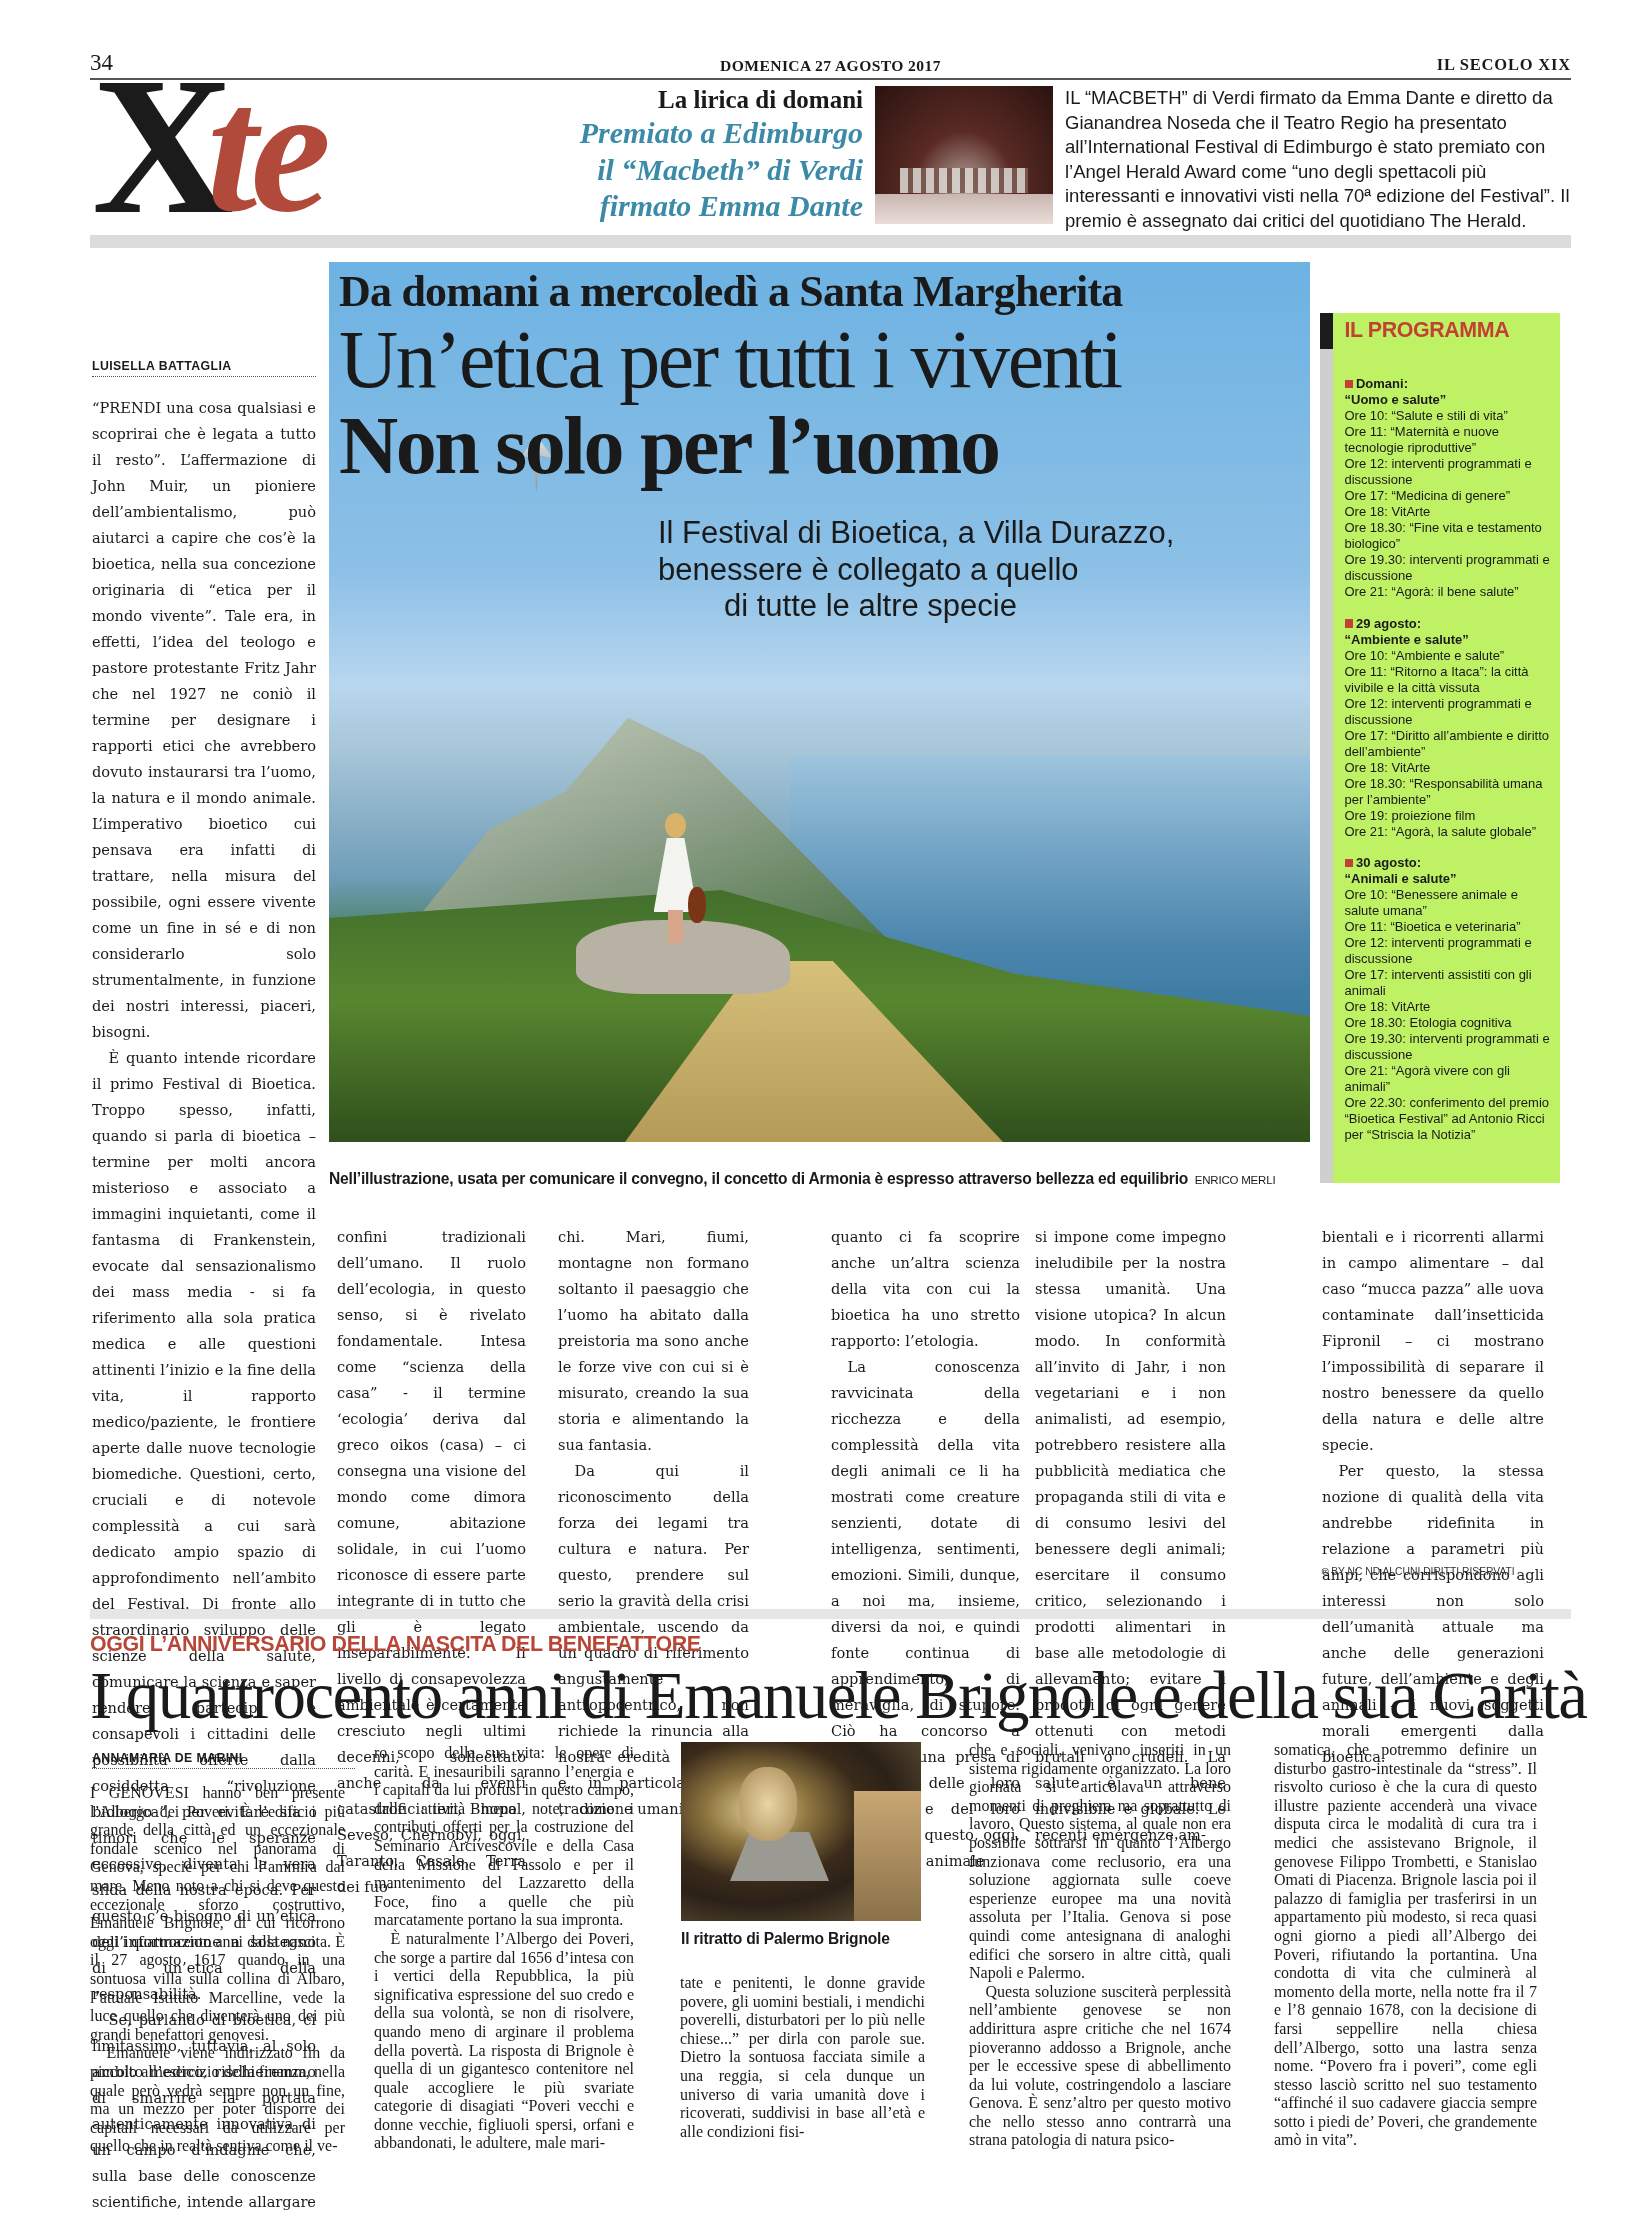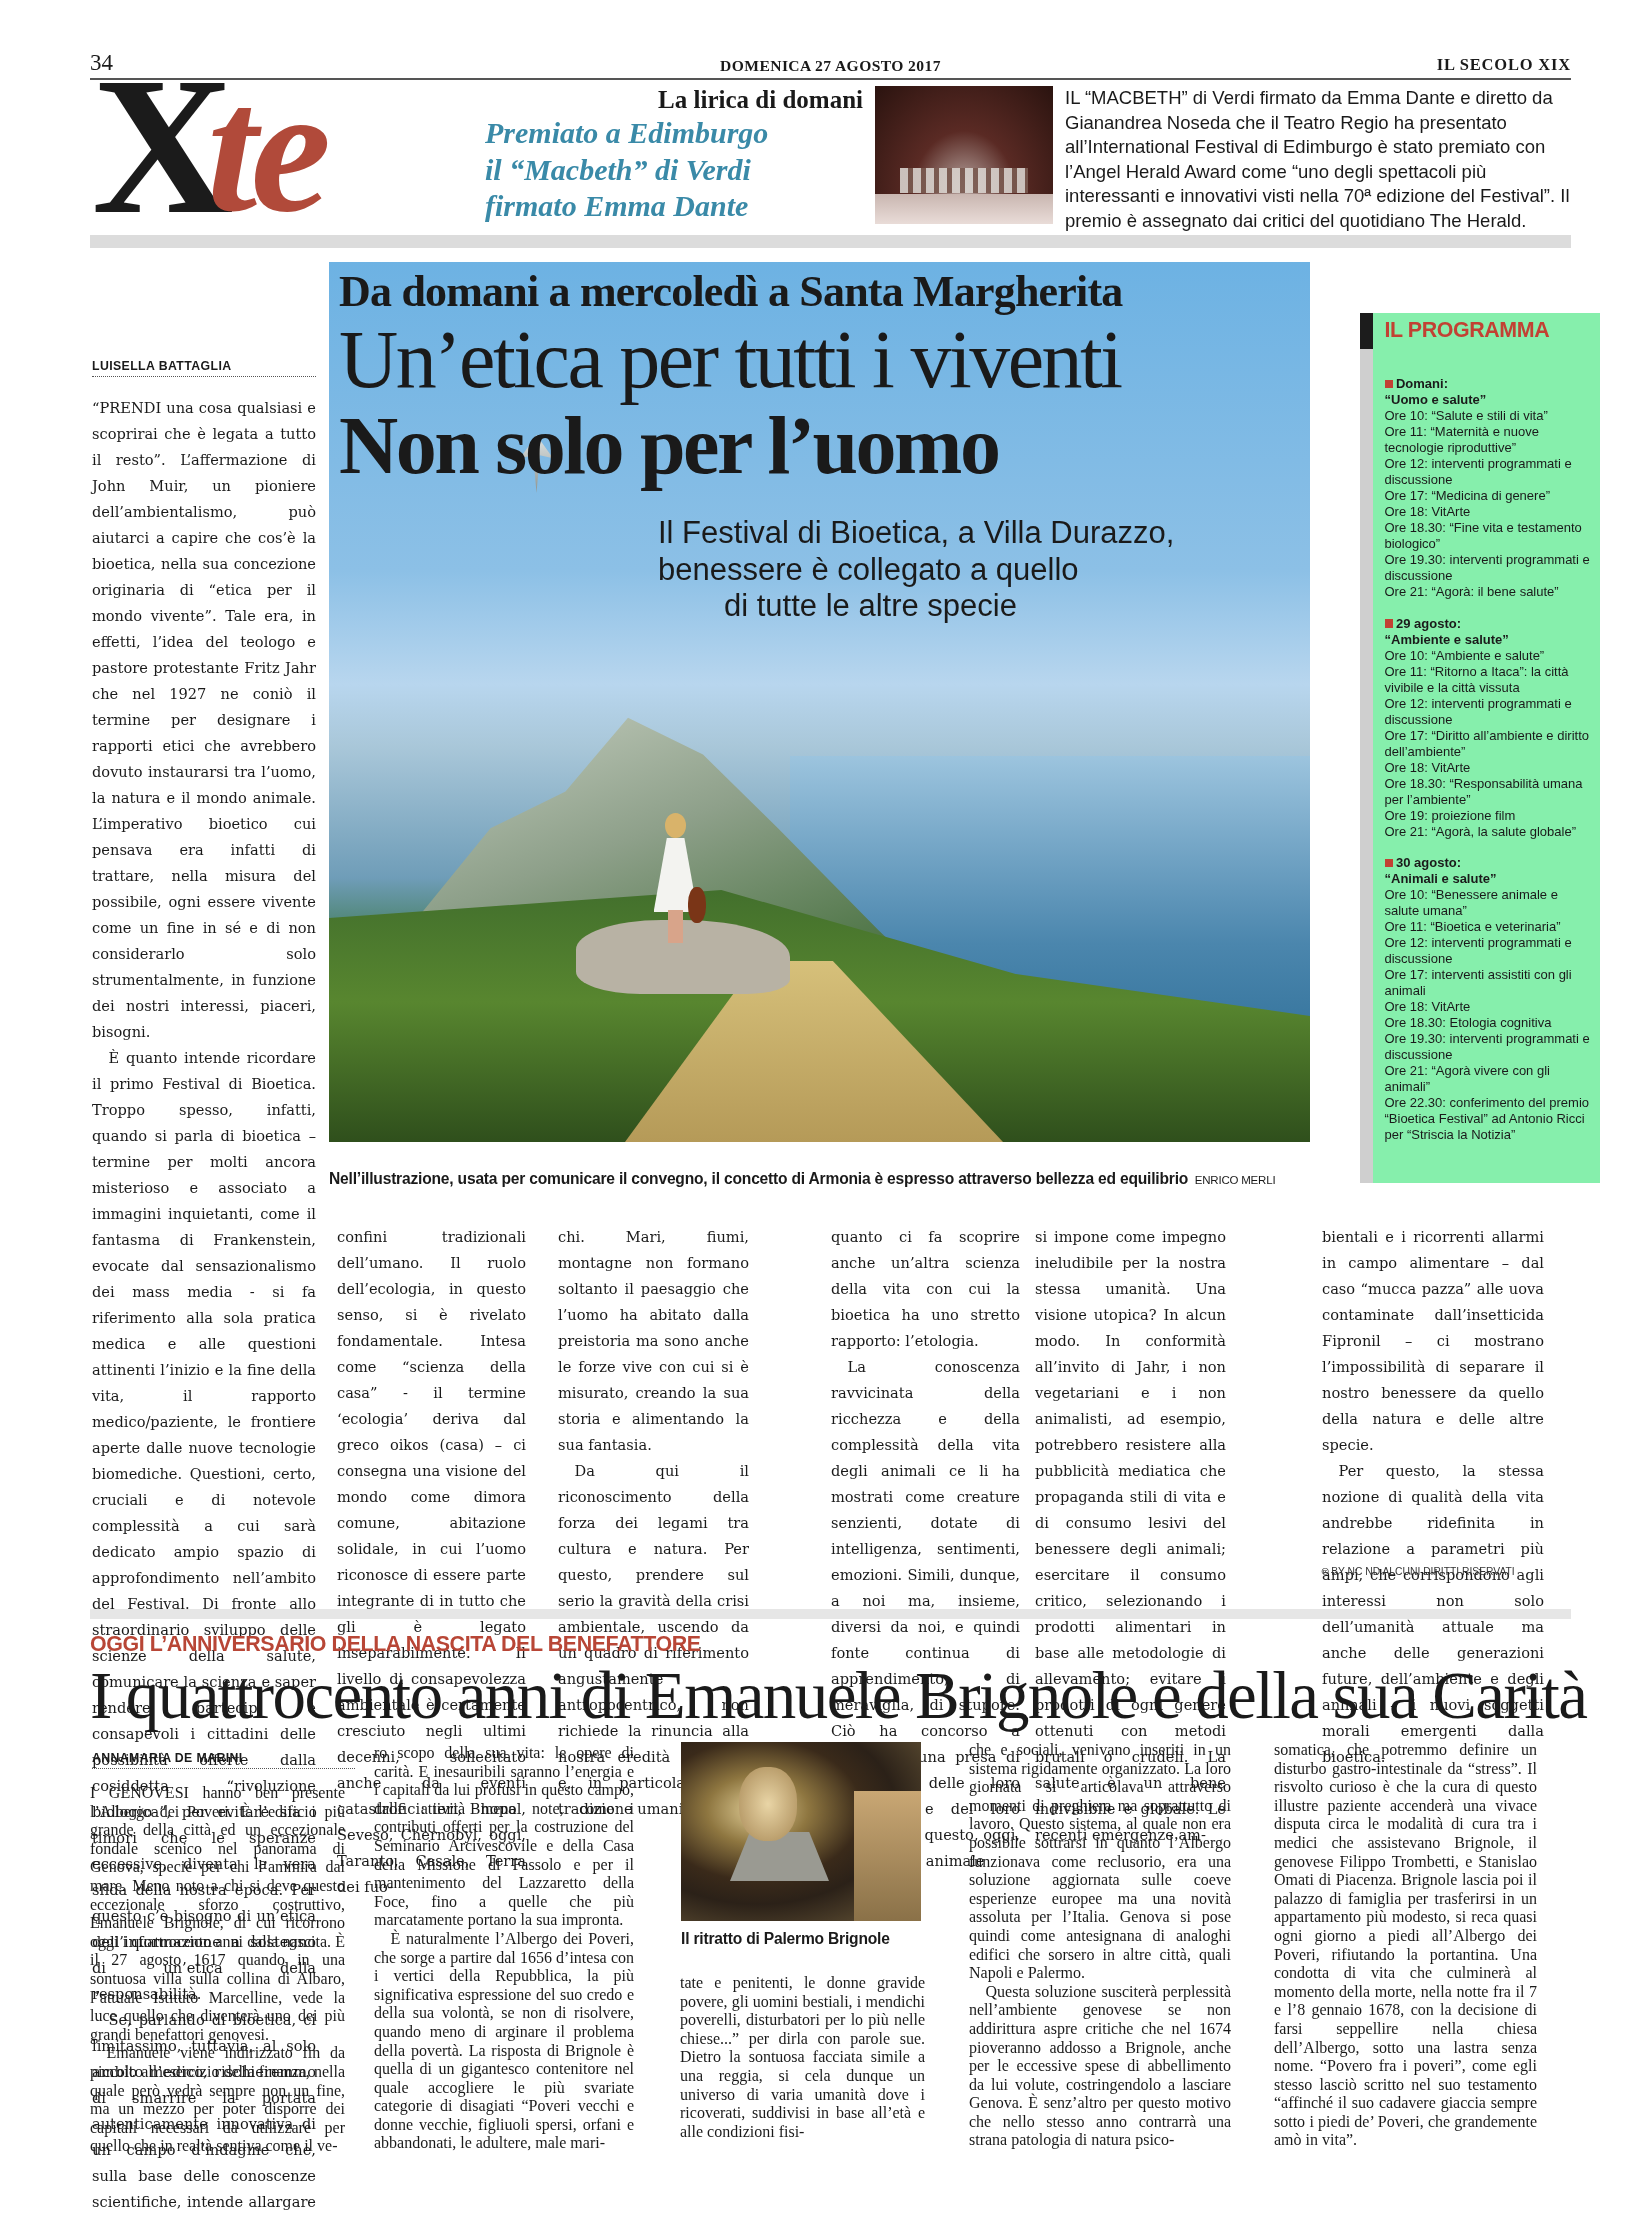--- a/index.html
+++ b/index.html
@@ -13,21 +13,21 @@
   .folio .pg { position:absolute; left:0; bottom:1.6px; font-size:23px; }
   .folio .date { position:absolute; left:0; right:0; text-align:center; bottom:3.3px; font-size:15.6px; font-weight:bold; letter-spacing:0.4px; }
   .folio .mast { position:absolute; right:0; bottom:3.3px; font-size:16.5px; font-weight:bold; letter-spacing:0.8px; }
 
   
   .logo { top:82px; left:92px; width:329px; height:140px; }
   .logo .x { position:absolute; left:0; top:-35px; font-size:197px; font-weight:bold; color:#1b1b1b; line-height:1; font-family:"Liberation Serif", serif; letter-spacing:-8.2px; }
   .logo .te { position:absolute; left:115px; top:-23px; font-size:181px; font-weight:bold; font-style:italic; color:#b14a3a; line-height:1; font-family:"Liberation Serif", serif; letter-spacing:-6.6px; }
 
   .kicker { top:86px; left:485px; width:378px; text-align:right; font-size:25px; font-weight:bold; line-height:1.1; }
-  .kicker-title { top:115px; left:485px; width:378px; font-size:30px; font-style:italic; font-weight:bold; color:#3a8aa8; line-height:1.22; }
+  .kicker-title { top:115px; left:485px; width:378px; text-align:right; font-size:30px; font-style:italic; font-weight:bold; color:#3a8aa8; line-height:1.22; }
   .macbeth-photo { top:86px; left:875px; width:178px; height:138px;
       background:radial-gradient(ellipse at 50% 75%, #b9a7a2 0%, #5a2a24 40%, #2a130f 100%); overflow:hidden; }
   .macbeth-photo .stage { position:absolute; left:25px; right:25px; bottom:31px; height:25px;
       background:repeating-linear-gradient(90deg,#d8d2cd 0 8.2px,#7a5a50 8.2px 13px); opacity:0.9; }
   .macbeth-photo .floor { position:absolute; left:0; right:0; bottom:0; height:30px; background:linear-gradient(#c9b6b0,#e9dcd8); }
   .macbeth-text { top:86px; left:1065px; width:507px; font-size:18.5px; line-height:1.33; font-family:"Liberation Sans", sans-serif; }
   .top-rule { top:235px; left:90px; width:1481px; height:13px; background:#dcdcdc; }
 
   
   .hero { top:262px; left:329px; width:981px; height:880px; overflow:hidden;
@@ -53,21 +53,21 @@
   .hero-kicker { top:270px; left:339px; font-size:44px; font-weight:bold; line-height:1; font-family:"Liberation Serif", serif; letter-spacing:-0.8px; }
   .hero-title1 { top:319px; left:339px; font-size:82px; line-height:1; font-family:"Liberation Serif", serif; letter-spacing:-2.5px; }
   .hero-title2 { top:405px; left:339px; font-size:82px; font-weight:bold; line-height:1; font-family:"Liberation Serif", serif; letter-spacing:-2.5px; }
   .hero-sub { top:515px; left:658px; width:642px; font-size:31px; line-height:1.18; font-family:"Liberation Sans", sans-serif; }
   .hero-sub .l4 { padding-left:66px; }
 
   .caption { top:1170px; left:329px; width:981px; font-size:15.6px; font-weight:bold; font-family:"Liberation Sans", sans-serif; letter-spacing:-0.2px; }
   .caption .credit { font-weight:normal; font-size:11.5px; margin-left:6.6px; }
 
   
-  .prog { top:313px; left:1320px; width:227px; height:870px; background:#86efac; border-left:13px solid #cfcfcf;margin-left:40px; }
+  .prog { top:313px; left:1320px; width:227px; height:870px; background:#bef264; border-left:13px solid #cfcfcf; }
   .prog .tab { position:absolute; left:-13px; top:0; width:13px; height:36px; background:#1c1c1c; }
   .prog-head { position:absolute; left:11.5px; top:5px; font-size:21.4px; font-weight:bold; color:#c24133; font-family:"Liberation Sans", sans-serif; letter-spacing:-0.4px; }
   .prog-body { position:absolute; left:11.5px; top:63px; right:6.6px; font-family:"Liberation Sans", sans-serif; font-size:13px; line-height:16px; }
   .prog-day { margin-bottom:15.6px; }
   .prog-day .dh { font-weight:bold; }
   .prog-day .dh .sq { display:inline-block; width:8.2px; height:8.2px; background:#c24133; margin-right:3.3px; }
   .prog-day .dt { font-weight:bold; }
 
   
   .byline { font-family:"Liberation Sans", sans-serif; font-weight:bold; font-size:12.3px; letter-spacing:0.4px; border-bottom:1.2px dotted #555; padding-bottom:3.3px; }

